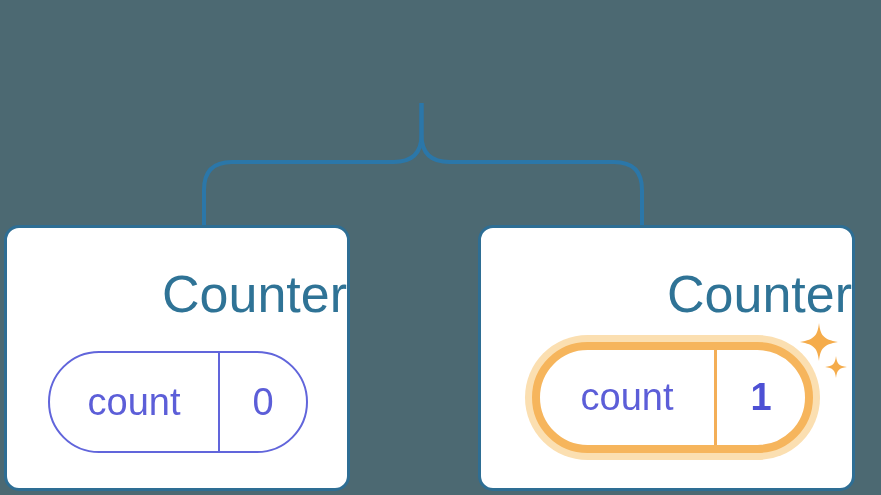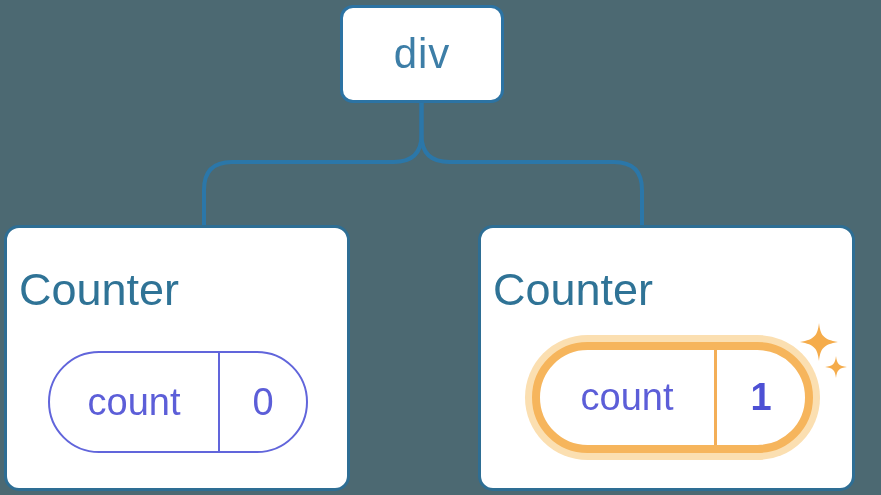--- a/index.html
+++ b/index.html
@@ -47,22 +47,22 @@
     background: #ffffff;
     border: 3px solid #2E6E94;
     border-radius: 15px;
   }
   .card.left  { left: 4px;   width: 346px; }
   .card.right { left: 478px; width: 377px; }
   .card-title {
     position: absolute;
     left: 0; right: 0;
     top: 36px;
-    text-align: left;
-    font-size: 45px;
+    text-align: right;
+    font-size: 52px;
     font-weight: 500;
     color: #2F7396;
     margin-left: 12px;
   }
   
   .pill {
     position: absolute;
     left: 41px; top: 123px;
     width: 260px; height: 102px;
     box-sizing: border-box;
@@ -114,23 +114,20 @@
 </head>
 <body>
 
 <div class="stage">
 
   <svg class="connectors" viewBox="0 0 881 495" xmlns="http://www.w3.org/2000/svg">
     <path d="M421.5,103 L421.5,135 Q421.5,162 393.5,162 L232,162 Q204,162 204,190 L204,227" fill="none" stroke="#2B77A9" stroke-width="4"></path>
     <path d="M421.5,103 L421.5,135 Q421.5,162 449.5,162 L614,162 Q642,162 642,190 L642,227" fill="none" stroke="#2B77A9" stroke-width="4"></path>
   </svg>
 
-  <div class="root-node">
-    <span class="label">div</span>
-  </div>
 
   <div class="card left">
     <div class="card-title">Counter</div>
     <div class="pill">
       <div class="cell key">count</div>
       <div class="cell value">0</div>
     </div>
   </div>
 
   <div class="card right">

